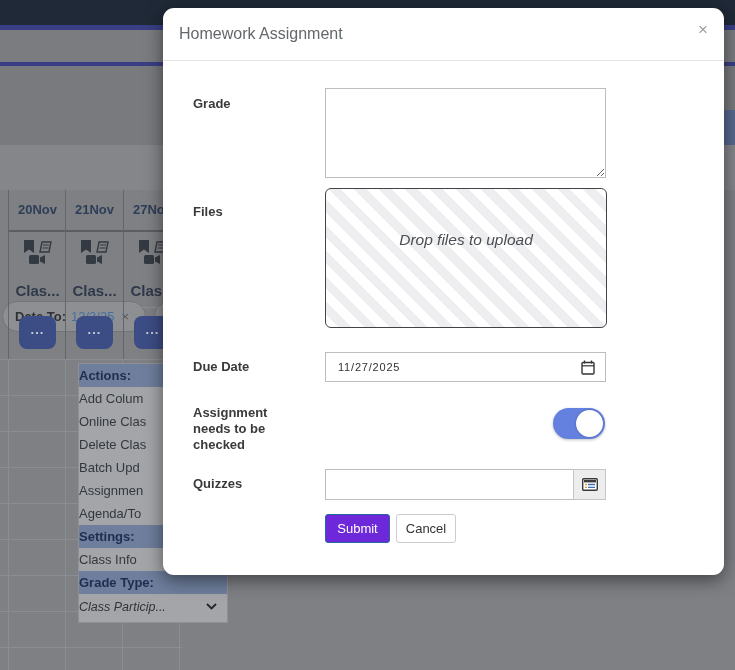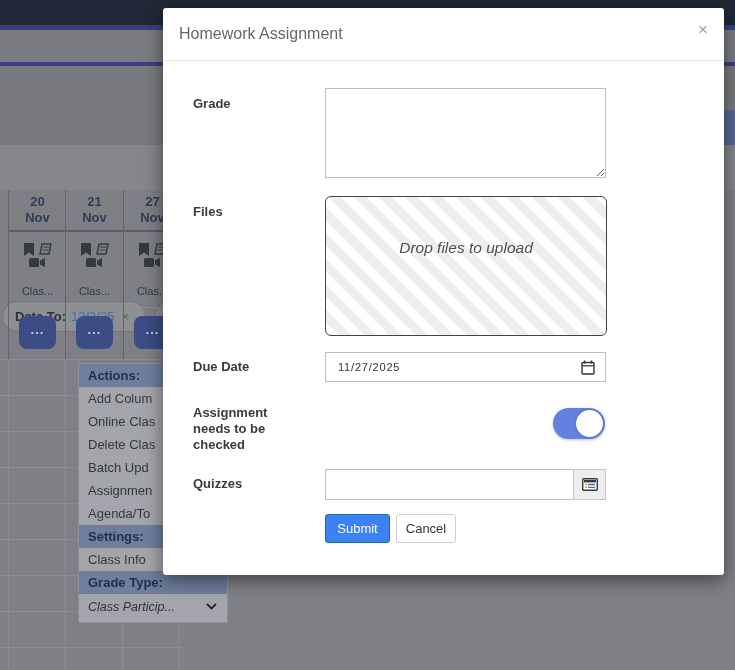--- a/index.html
+++ b/index.html
@@ -28,69 +28,69 @@
 
   
   .grid { position:absolute; left:0; top:190px; width:182px; height:480px; }
   .gridrows { position:absolute; left:0; top:169px; width:182px; height:311px;
       background-image:
         repeating-linear-gradient(to bottom, #8a8d91 0 1px, transparent 1px 36px),
         repeating-linear-gradient(to right, #8a8d91 0 1px, transparent 1px 57px);
       background-position:0 0, 8px 0; }
   .col { position:absolute; top:0; width:58px; height:169px; border-left:1px solid #636569; }
   .col.c0 { left:8px; } .col.c1 { left:65px; } .col.c2 { left:123px; }
-  .col-h { height:42px; display:flex; flex-direction:column; align-items:center; justify-content:center;
+  .col-h { height:42px; display:flex; align-items:center; justify-content:center;
            font-weight:bold; font-size:13px; line-height:1.2; color:#2e3d58; border-bottom:2px solid #5c5e63;text-align:center; }
   .col-ic { height:76px; display:flex; flex-direction:column; align-items:center; justify-content:center;
             border-bottom:1px solid #8a8d91; color:#343a42; }
   .icpair { display:flex; gap:3px; align-items:center; }
-  .clas { font-size:11px; font-weight:normal; color:#30394a; margin-top:17px; }
+  .clas { font-size:15px; font-weight:bold; color:#30394a; margin-top:17px; }
   .col-b { height:49px; display:flex; align-items:center; justify-content:center; }
   .more-btn { width:37px; height:33px; background:#3c4c85; border-radius:8px; color:#c9cdd9;
               font-size:13px; font-weight:bold; display:flex; align-items:center; justify-content:center;
               letter-spacing:1px; padding-bottom:6px; }
 
   
   .menu { position:absolute; left:78px; top:363px; width:150px; background:#a3a5a9;
           border:1px solid #8e9094; padding-bottom:3px; }
-  .menu .mi { height:23px; display:flex; align-items:center; padding-left:9px;
+  .menu .mi { height:23px; display:flex; align-items:center; 
               font-size:13px; color:#33383e; white-space:nowrap; overflow:hidden; }
   .menu .mh { background:#6e7e9c; font-weight:bold; color:#1e2e50; }
   .menu .msel { height:25px; justify-content:space-between; padding-right:10px; font-size:12.5px; color:#2f3439;font-style:italic; }
   .menu .msel .chev { display:flex; }
 
   
   .modal { position:absolute; left:163px; top:8px; width:561px; height:567px; background:#ffffff;
-           border-radius:3px; box-shadow:0 5px 18px rgba(0,0,0,.5); }
+           border-radius:11px; box-shadow:0 5px 18px rgba(0,0,0,.5); }
   .m-head { position:relative; height:53px; border-bottom:1px solid #e5e5e5; }
   .m-title { position:absolute; left:16px; top:17px; font-size:16px; color:#63686c; }
   .m-close { position:absolute; right:16px; top:13px; font-size:17px; color:#9aa0a6; cursor:pointer; line-height:1; }
   .f-label { position:absolute; left:30px; width:125px; font-size:13px; font-weight:bold; color:#3a3a3a; line-height:16px; }
   .ta { position:absolute; left:162px; top:80px; width:281px; height:90px; border:1px solid #bdbdbd;
         resize:both; font-family:"Liberation Sans",sans-serif; font-size:13px; padding:6px 8px; color:#333; }
-  .drop { position:absolute; left:162px; top:188px; width:282px; height:140px; border:1px solid #3f4449;
+  .drop { position:absolute; left:162px; top:180px; width:282px; height:140px; border:1px solid #3f4449;
           border-radius:6px; display:flex; align-items:center; justify-content:center; padding-bottom:36px;
           background:repeating-linear-gradient(45deg,#ffffff 0 9px,#eeeef1 9px 18px); }
   .drop span { font-style:italic; font-size:15.5px; color:#4a4f54; }
   .datein { position:absolute; left:162px; top:344px; width:281px; height:30px; border:1px solid #bdbdbd;
             display:flex; align-items:center; padding:0 10px 0 12px; }
   .datein .dval { font-size:11px; color:#333; letter-spacing:.8px; flex:1; }
   .toggle { position:absolute; left:390px; top:400px; width:52px; height:31px; background:#6481e0;
             border-radius:16px; box-shadow:0 1px 3px rgba(0,0,0,.25); cursor:pointer; }
   .toggle .knob { position:absolute; right:2px; top:2px; width:27px; height:27px; background:#fff;
                   border-radius:50%; box-shadow:0 0 2px rgba(0,0,0,.35); }
   .qgroup { position:absolute; left:162px; top:461px; width:281px; height:31px; display:flex; }
   .qgroup input { flex:1; border:1px solid #bdbdbd; border-right:none; font-size:13px; padding:0 8px;
                   font-family:"Liberation Sans",sans-serif; color:#333; outline:none; }
   .qgroup .qbtn { width:33px; background:#ededee; border:1px solid #c6c6c6; display:flex;
                   align-items:center; justify-content:center; cursor:pointer; }
   .btn { position:absolute; top:506px; height:29px; border-radius:3px; font-size:13px;
          display:flex; align-items:center; justify-content:center; cursor:pointer;
          font-family:"Liberation Sans",sans-serif; }
-  .btn-submit { left:162px; width:65px; background:#3b82f6; border:1px solid #2566a0; color:#ffffff; }
+  .btn-submit { left:162px; width:65px; background:#6d28d9; border:1px solid #2566a0; color:#ffffff; }
   .btn-cancel { left:233px; width:60px; background:#ffffff; border:1px solid #cccccc; color:#333; }
 </style>
 </head>
 <body>
 
 <div id="stage">
 
   <div class="topbar"></div>
   <div class="stripe1"></div>
   <div class="toolbar">

